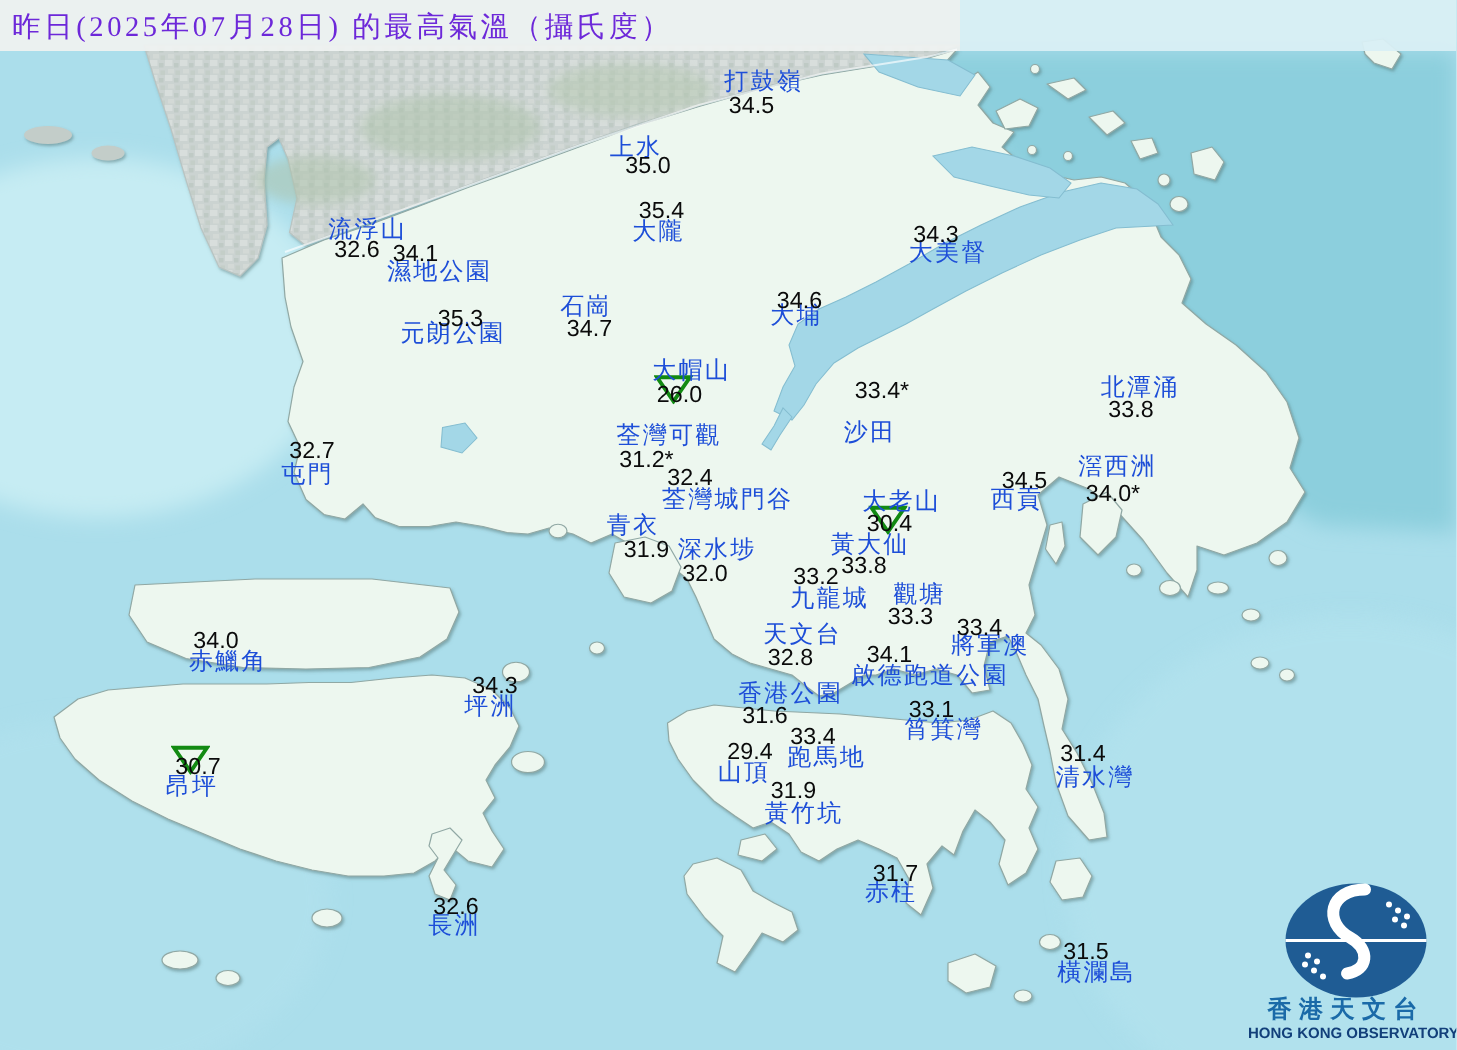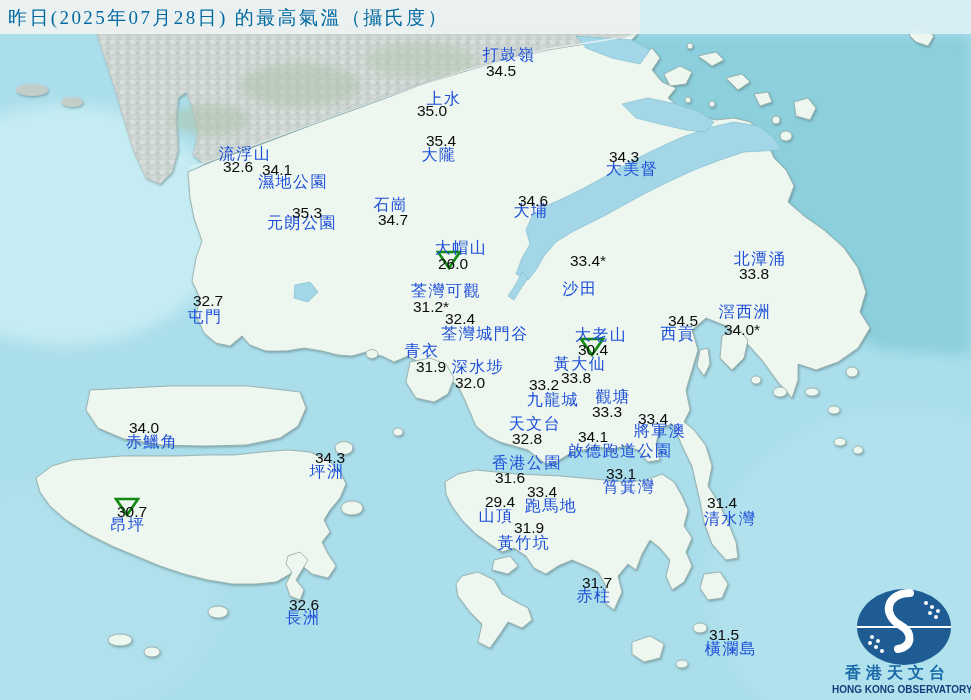--- a/index.html
+++ b/index.html
@@ -1,21 +1,21 @@
 <!DOCTYPE html>
 <html><head>
 <meta charset="utf-8">
 <style>
   html,body{margin:0;padding:0;}
   #stage{position:relative;width:971px;height:700px;overflow:hidden;background:#abdeeb;font-family:"Liberation Sans",sans-serif;}
   #map{position:absolute;left:0;top:0;}
   .sname{position:absolute;transform:translate(-50%,-50%);color:#1d4ed8;font-family:serif;font-size:16px;letter-spacing:1.5px;white-space:nowrap;line-height:1;}
   .stemp{position:absolute;transform:translate(-50%,-50%);color:#0b0b0b;font-family:"Liberation Sans",sans-serif;font-size:15.5px;white-space:nowrap;line-height:1;}
   .marker{position:absolute;transform:translate(-50%,-50%);}
-  #title{position:absolute;left:8px;top:5px;color:#0369a1;font-family:serif;font-size:19px;letter-spacing:2.4px;white-space:nowrap;}
+  #title{position:absolute;left:8px;top:5px;color:#6d28d9;font-family:serif;font-size:19px;letter-spacing:2.4px;white-space:nowrap;}
   #logo{position:absolute;left:832px;top:585px;width:131px;text-align:center;}
   #logo-cn{color:#1a6aa8;font-family:serif;font-weight:bold;font-size:16px;letter-spacing:5px;white-space:nowrap;}
   #logo-en{color:#123f7a;font-family:"Liberation Sans",sans-serif;font-weight:bold;font-size:10px;white-space:nowrap;}
 </style>
 </head>
 <body>
 
 <div id="stage">
   <svg id="map" width="971" height="700" viewBox="0 0 971 700">
     <defs>
@@ -166,21 +166,21 @@
         <circle cx="-26" cy="14" r="2"></circle>
           <circle cx="-32" cy="10" r="2"></circle>
       </g>
     </g>
   </svg>
 
   <div id="title">昨日(2025年07月28日) 的最高氣溫（攝氏度）</div>
   <div id="stations">
       <div class="sname" style="left: 509px; top: 55px;">打鼓嶺</div>
       <div class="stemp" style="left: 501px; top: 71px;">34.5</div>
-      <div class="sname" style="left: 444px; top: 99px;">上水</div>
+      <div class="sname" style="left: 424px; top: 99px;">上水</div>
       <div class="stemp" style="left: 432px; top: 111px;">35.0</div>
       <div class="sname" style="left: 439px; top: 155px;">大隴</div>
       <div class="stemp" style="left: 441px; top: 141px;">35.4</div>
       <div class="sname" style="left: 245px; top: 154px;">流浮山</div>
       <div class="stemp" style="left: 238px; top: 167px;">32.6</div>
       <div class="sname" style="left: 293px; top: 182px;">濕地公園</div>
       <div class="stemp" style="left: 277px; top: 170px;">34.1</div>
       <div class="sname" style="left: 302px; top: 223px;">元朗公園</div>
       <div class="stemp" style="left: 291px; top: 213px; margin-left: 16px;">35.3</div>
       <div class="sname" style="left: 391px; top: 205px;">石崗</div>
@@ -241,21 +241,21 @@
       <div class="stemp" style="left: 500px; top: 502px;">29.4</div>
       <div class="sname" style="left: 551px; top: 506px;">跑馬地</div>
       <div class="stemp" style="left: 542px; top: 492px;">33.4</div>
       <div class="sname" style="left: 730px; top: 519px;">清水灣</div>
       <div class="stemp" style="left: 722px; top: 503px;">31.4</div>
       <div class="marker" style="left: 127px; top: 509px;"><svg width="26" height="20">
           <polygon points="2,2 24,2 13,18" fill="none" stroke="#128a12" stroke-width="2.6"></polygon>
         </svg></div>
       <div class="sname" style="left: 128px; top: 525px;">昂坪</div>
       <div class="stemp" style="left: 132px; top: 512px;">30.7</div>
-      <div class="sname" style="left: 524px; top: 543px;">黃竹坑</div>
+      <div class="sname" style="left: 536px; top: 543px;">黃竹坑</div>
       <div class="stemp" style="left: 529px; top: 528px;">31.9</div>
       <div class="sname" style="left: 594px; top: 596px;">赤柱</div>
       <div class="stemp" style="left: 597px; top: 583px;">31.7</div>
       <div class="sname" style="left: 303px; top: 618px;">長洲</div>
       <div class="stemp" style="left: 304px; top: 605px;">32.6</div>
       <div class="sname" style="left: 731px; top: 649px;">橫瀾島</div>
       <div class="stemp" style="left: 724px; top: 635px;">31.5</div>
     </div>
 
   <div id="logo">

